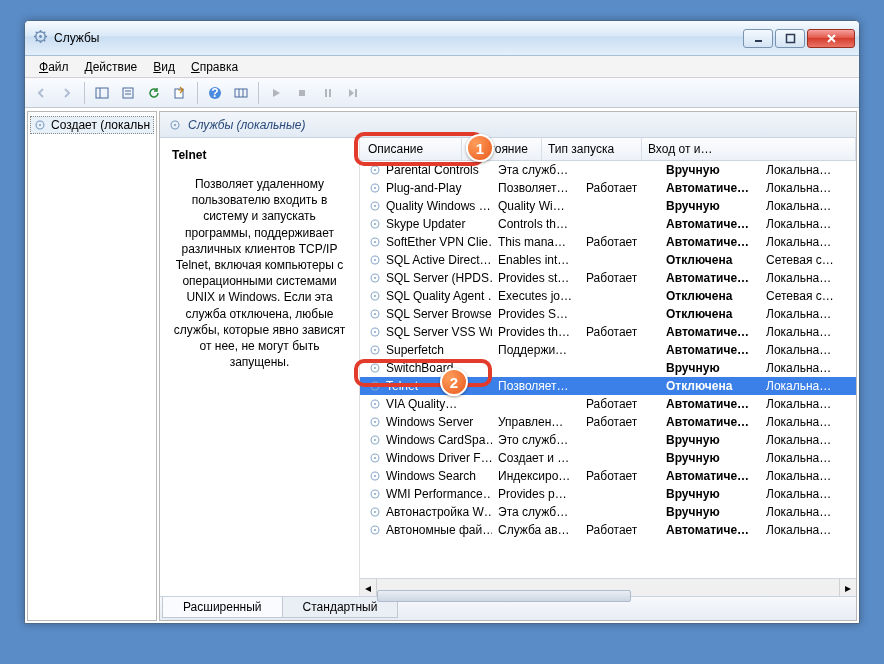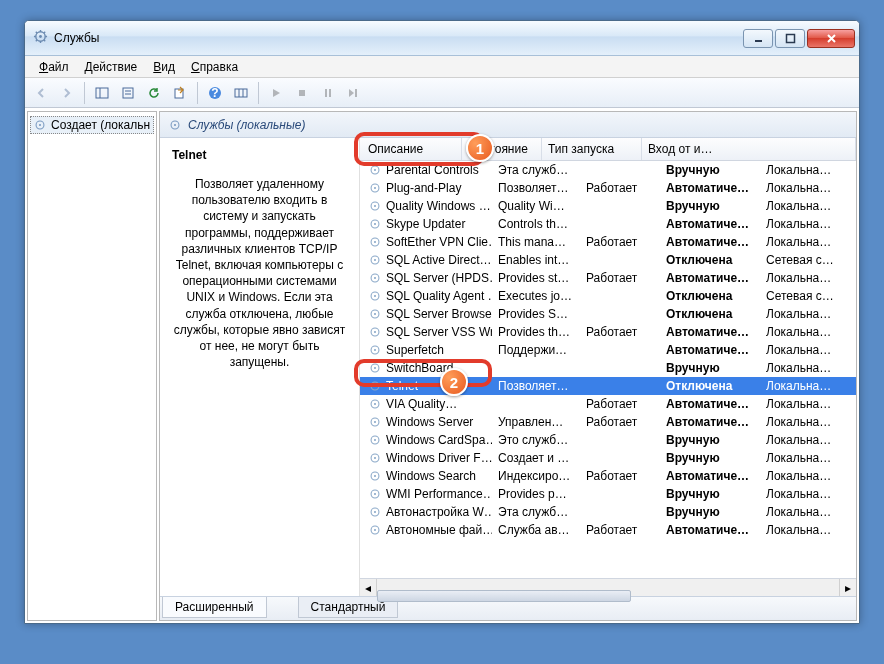--- a/index.html
+++ b/index.html
@@ -33,22 +33,22 @@
 .col { border-right:1px solid #d8dee8; padding:4px 6px; display:flex; align-items:center; gap:4px; cursor:pointer; white-space:nowrap; overflow:hidden; }
 .col.c0{width:130px;} .col.c1{width:100px;} .col.c2{width:80px;} .col.c3{width:100px;} .col.c4{flex:1;}
 .rows { flex:1; overflow-y:scroll; overflow-x:hidden; }
 .row { display:flex; height:18px; align-items:center; padding-left:2px; cursor:default; }
 .row.selected { background:#3a80e8; color:#fff; }
 .cell { padding:0 6px; white-space:nowrap; overflow:hidden; text-overflow:ellipsis; }
 .cell.c0{width:130px; display:flex; align-items:flex-start; gap:4px;} .cell.c1{width:88px;} .cell.c2{width:80px;} .cell.c3{width:100px;font-weight:bold;} .cell.c4{flex:1;}
 .gear-ico { flex-shrink:0; }
 .hsbar { height:18px; border-top:1px solid #d0d6e0; background:#f0f0f0; display:flex; align-items:center; }
 .tabs-bottom { height:24px; display:flex; align-items:flex-start; padding-left:2px; background:linear-gradient(#f7f9fc,#e8edf4); border-top:1px solid #c8d2e0; }
-.btab { padding:3px 12px; border:1px solid #c0c8d4; border-top:none; background:#f9fbfe; margin-right:-1px; cursor:pointer;text-align:center; }
-.btab.inactive { background:#eaeef5;margin-left:32px; }
+.btab { padding:3px 20px; border:1px solid #c0c8d4; border-top:none; background:#f9fbfe; margin-right:-1px; cursor:pointer;text-align:center; }
+.btab.inactive { background:#eaeef5; }
 .callout { position:absolute; border:4px solid #e23b2b; border-radius:10px; pointer-events:none; z-index:10; }
 .callout.h1 { left:-6px; top:-6px; width:130px; height:34px; }
 .callout.h2 { left:-6px; top:221px; width:138px; height:28px; }
 .badge { position:absolute; width:28px; height:28px; border-radius:50%; background:radial-gradient(circle at 30% 30%, #ff9d5a, #e85a1f); border:2px solid #fff; color:#fff; font-weight:bold; font-size:15px; display:flex; align-items:center; justify-content:center; box-shadow:0 1px 3px rgba(0,0,0,.4); z-index:11; pointer-events:none; }
 .badge.b1 { left:106px; top:-4px; }
 .badge.b2 { left:80px; top:230px; }
 .sort-arrow { font-size:8px; color:#5a7aa8; }
 </style>
 </head>
 <body>

